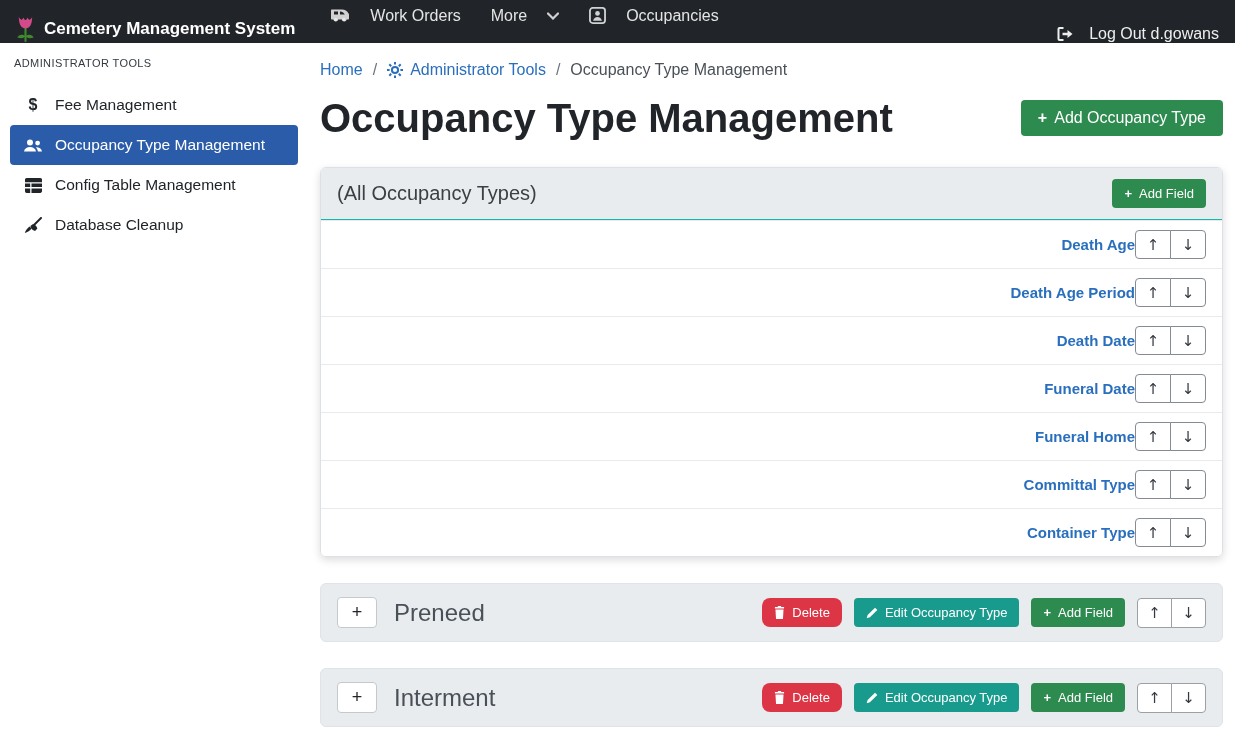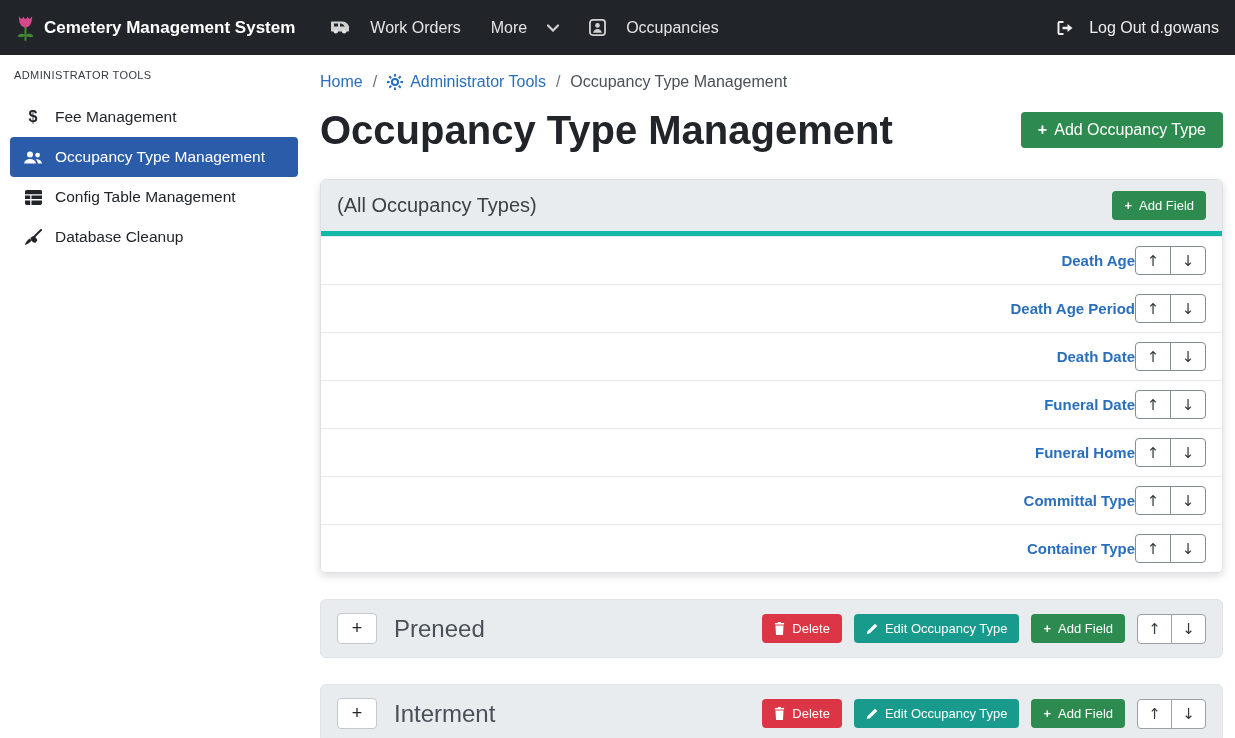--- a/index.html
+++ b/index.html
@@ -12,21 +12,21 @@
     --header-gray:#e9ecef;
   }
   *{box-sizing:border-box;}
   html,body{margin:0;padding:0;}
   body{
     width:1235px;height:738px;overflow:hidden;background:#fff;
     font-family:"Liberation Sans","DejaVu Sans",sans-serif;color:#212529;
   }
   
   .navbar{
-    height:55px;background:var(--navbar-bg);display:flex;align-items:center;
+    height:43px;background:var(--navbar-bg);display:flex;align-items:flex-end;
     padding:0 16px;color:#fff;
   }
   .brand{display:flex;align-items:center;gap:9px;font-weight:700;font-size:17px;color:#fff;cursor:pointer;}
   .nav-items{display:flex;align-items:center;margin-left:20px;}
   .nav-item{
     display:flex;align-items:center;gap:20px;padding:0 15px;height:55px;
     color:rgba(255,255,255,.88);font-size:16px;cursor:pointer;
   }
   .nav-item svg{opacity:.9;}
   .navbar-right{margin-left:auto;}
@@ -55,30 +55,30 @@
   .page-title{font-size:40px;font-weight:600;color:#212529;line-height:1.15;}
   
   .btn{
     display:inline-flex;align-items:center;gap:7px;border:none;border-radius:4px;
     color:#fff;cursor:pointer;font-family:inherit;white-space:nowrap;
   }
   .btn .plus{font-weight:700;}
   .btn-lg{padding:9px 17px;font-size:16px;}
   .btn-sm{padding:7px 12px;font-size:13px;}
   .btn-green{background:var(--button-green);}
-  .btn-red{background:var(--button-red);}
+  .btn-red{background:var(--button-red);border-radius:8px;}
   .btn-teal{background:var(--button-teal);}
   
   .card{
     margin-top:26px;border:1px solid #dde1e5;border-radius:6px;overflow:hidden;
     box-shadow:0 3px 8px rgba(0,0,0,.14);
   }
   .card-header{
     background:var(--header-gray);padding:11px 16px;display:flex;align-items:center;
-    justify-content:space-between;border-bottom:5px solid #14b8a6;
+    justify-content:space-between;border-bottom:1px solid #14b8a6;
   }
   .card-title{font-size:20px;color:#3c3f43;}
   .field-row{
     display:flex;align-items:center;justify-content:flex-end;
     padding:9px 16px;background:#fff;border-top:1px solid #e8ebee;
   }
   .field-row:first-of-type{border-top:none;}
   .field-link{color:var(--link-blue);font-weight:700;font-size:15px;cursor:pointer;text-decoration:none;}
   .arrow-group{display:flex;}
   .arrow-btn{

